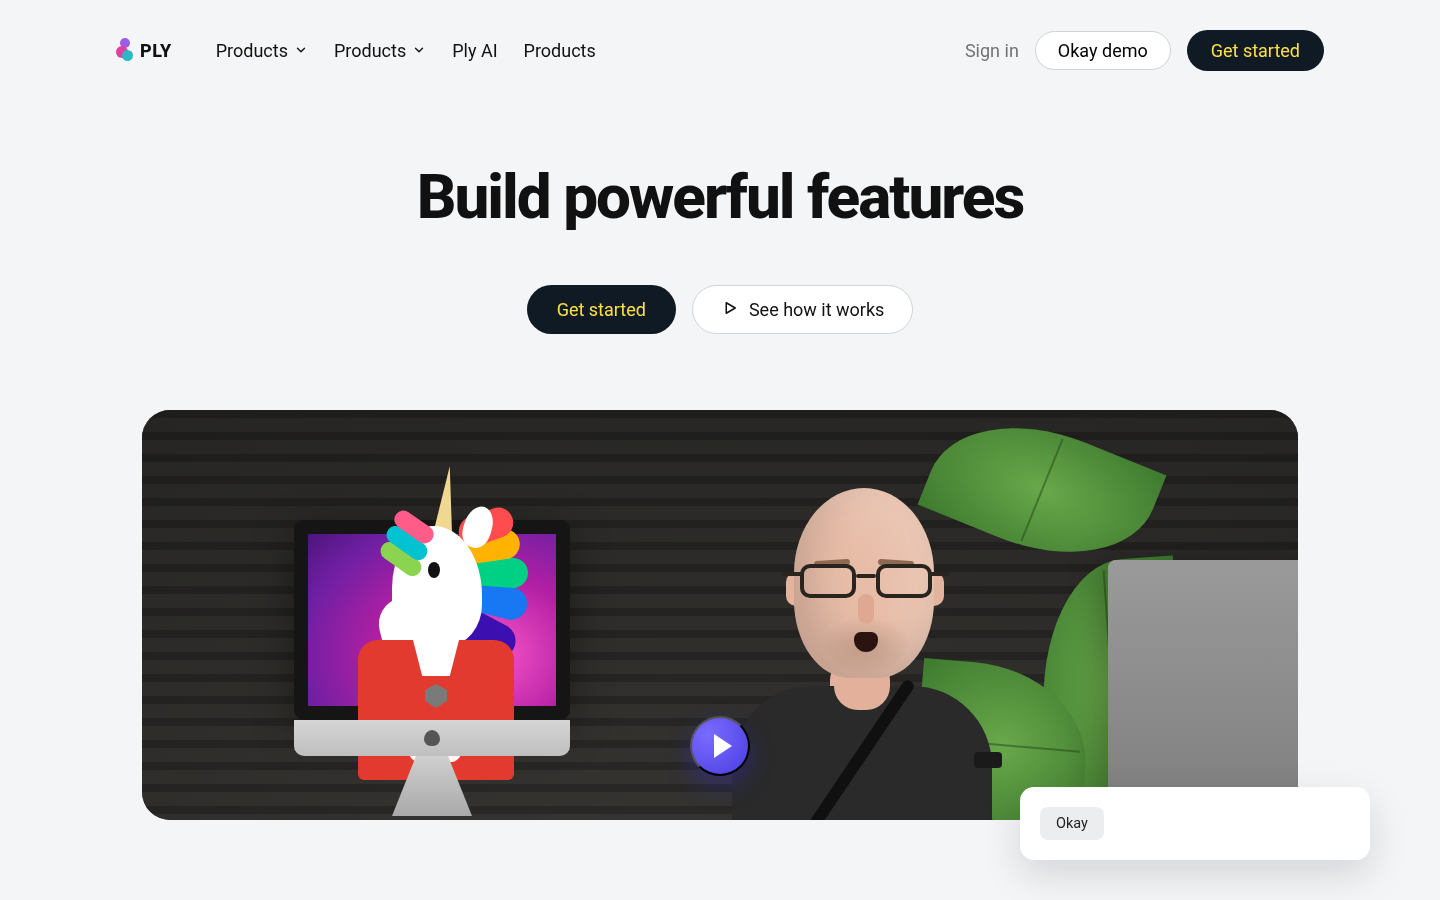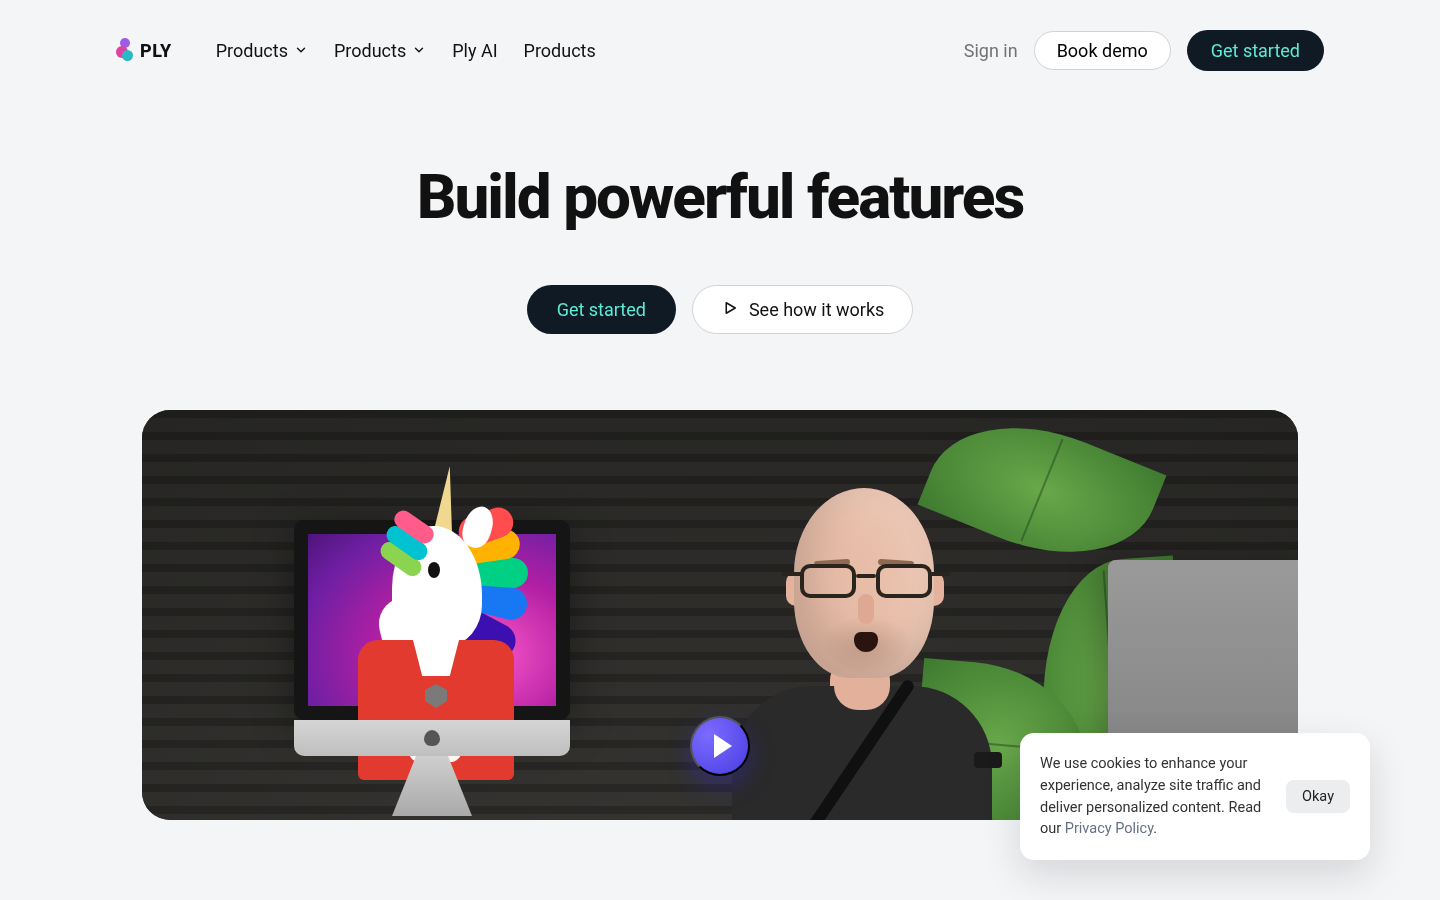--- a/index.html
+++ b/index.html
@@ -32,21 +32,21 @@
   }
   .chev { display: inline-block; }
 
   .header-right { margin-left: auto; display: flex; align-items: center; gap: 16px; }
   .signin { font-size: 18px; color: #737373; text-decoration: none; }
   .btn-outline {
     font-size: 18px; padding: 8px 22px; border: 1px solid #d0d3d6; border-radius: 999px; background: #fff;
     cursor: pointer; font-family: inherit;
   }
   .btn-dark {
-    font-size: 18px; padding: 10px 24px; border-radius: 999px; background: #0f1a24; color: #5eead4;
+    font-size: 18px; padding: 10px 24px; border-radius: 999px; background: #0f1a24; color: #fde047;
     border: none; cursor: pointer; font-family: inherit;
   }
 
   
   .hero { text-align: center; padding-top: 88px; }
   .hero h1 {
     font-size: 62px; font-weight: 800; letter-spacing: -2px; line-height: 1.05;
   }
   .hero p {
     margin: 32px auto 0 auto; max-width: 820px; font-size: 20.5px; line-height: 1.35; color: #222;
@@ -222,21 +222,21 @@
     <a class="nav-button">
       <span>Ply AI</span>
     </a>
     <a class="nav-button">
       <span>Products</span>
     </a>
   </nav>
 
   <div class="header-right">
     <a class="signin">Sign in</a>
-    <button class="btn-outline">Book demo</button>
+    <button class="btn-outline">Okay demo</button>
     <button class="btn-dark">Get started</button>
   </div>
 </header>
 
 <section class="hero">
   <h1>Build powerful features</h1>
   <div class="cta-row">
     <button class="btn-dark">Get started</button>
     <button class="btn-secondary">
       <span>
@@ -312,17 +312,14 @@
 
   <div class="mic-arm"></div>
   <div class="mic-mount"></div>
 
   <button class="play-btn">
     <span class="play-tri"></span>
   </button>
 </div>
 
 <div class="cookie">
-  <div>
-    <span>We use cookies to enhance your experience, analyze site traffic and deliver personalized content. Read our </span><a>Privacy Policy</a><span>.</span>
-  </div>
   <button class="ok">Okay</button>
 </div>
 
 </body></html>

